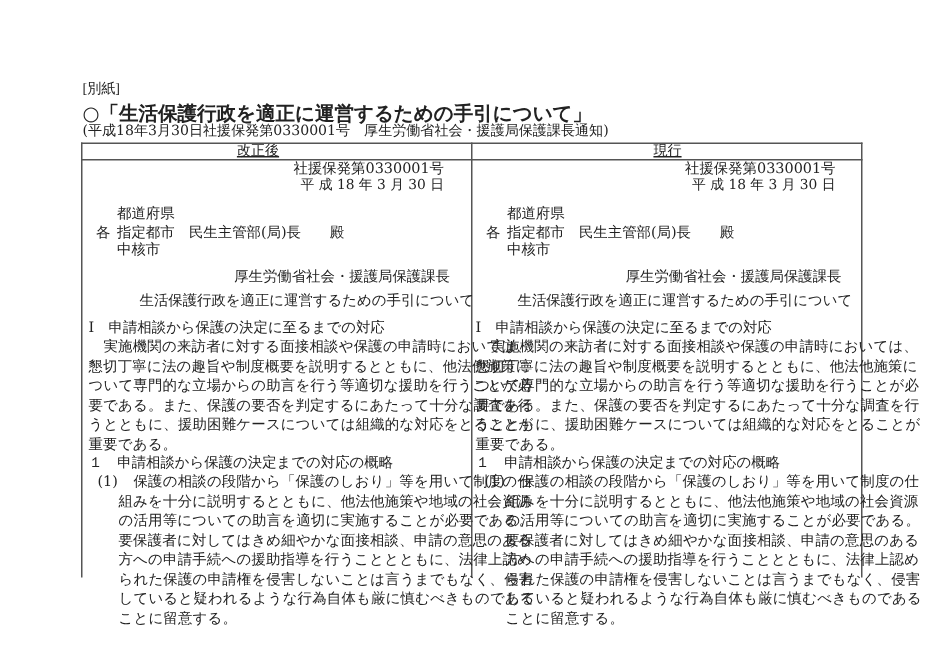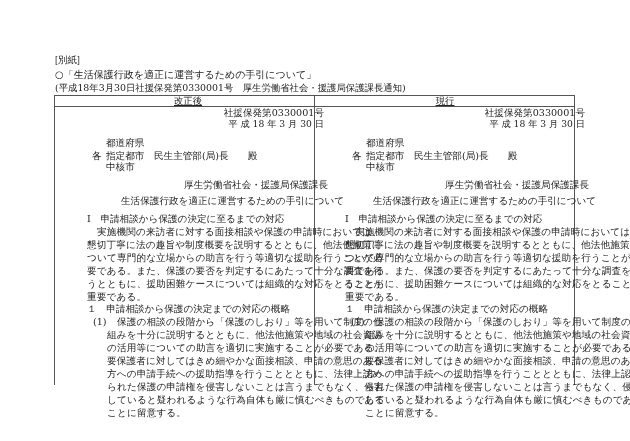--- a/index.html
+++ b/index.html
@@ -11,21 +11,21 @@
       width: 630px;
       height: 441px;
       position: relative;
       overflow: hidden;
       font-family: "DejaVu Serif", "Liberation Serif", serif;
       color: #222;
       font-size: 9.6px;
     }
     .abs { position: absolute; white-space: nowrap; line-height: 1; }
     .pre-label { left: 55px; top: 56px; font-size: 9.4px; font-family: Liberation Serif, serif; }
-    .pre-title { left: 55px; top: 70px; font-size: 10px; }
+    .pre-title { left: 55px; top: 70px; font-size: 13px; font-weight: bold; }
     .pre-note  { left: 55px; top: 83px; font-size: 9.4px; }
 
     .table-frame {
       position: absolute;
       left: 54px;
       top: 95px;
       width: 521px;
       height: 290px;
       border-left: 1px solid #555;
       border-right: 1px solid #555;
@@ -54,41 +54,40 @@
       height: 10px;
       line-height: 10px;
       text-align: center;
       font-size: 9.4px;
     }
     .col {
       position: absolute;
       top: 107px;
       height: 278px;
       font-size: 9.6px;
-      margin-left: 28px;
     }
     .col.left  { left: 55px;  width: 259px; }
     .col.right { left: 315px; width: 260px; }
 
     .rline { position: absolute; white-space: nowrap; line-height: 1; }
     .right-align { text-align: right; }
     .para-line { letter-spacing: 0.15px; }
   </style>
 </head>
 <body>
 
 <div class="abs pre-label">[別紙]</div>
 <div class="abs pre-title">○「生活保護行政を適正に運営するための手引について」</div>
 <div class="abs pre-note">(平成18年3月30日社援保発第0330001号　厚生労働省社会・援護局保護課長通知)</div>
 
 <div class="table-frame"></div>
 <div class="hdr-rule"></div>
 <div class="col-rule"></div>
 
-<div class="col-head" style="left:58px;width:260px;text-decoration:underline;">改正後</div>
+<div class="col-head" style="left:42px;width:260px;text-decoration:underline;">改正後</div>
 <div class="col-head" style="left:315px;width:260px;text-decoration:underline;">現行</div>
 
 <div class="col left">
   <div class="rline right-align" style="right:18px;top:1px;">社援保発第0330001号</div>
   <div class="rline right-align" style="right:18px;top:12px;font-size:9.2px;">平 成 18 年 3 月 30 日</div>
 
   <div class="rline" style="left:23px;top:31px;">都道府県</div>
   <div class="rline" style="left:9px;top:44px;">各</div>
   <div class="rline" style="left:23px;top:44px;">指定都市　民生主管部(局)長　　殿</div>
   <div class="rline" style="left:23px;top:55px;">中核市</div>

